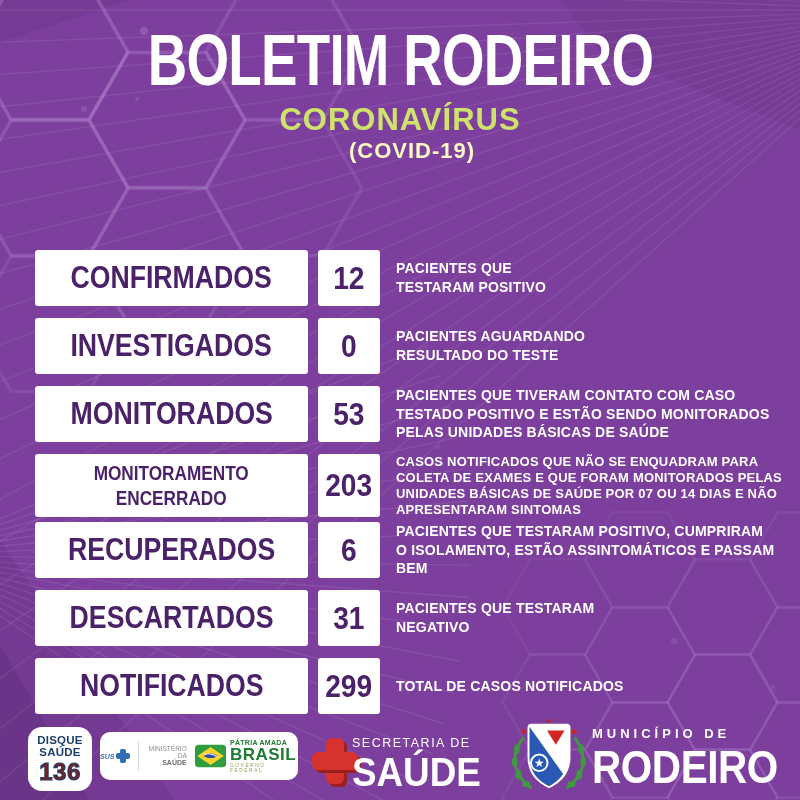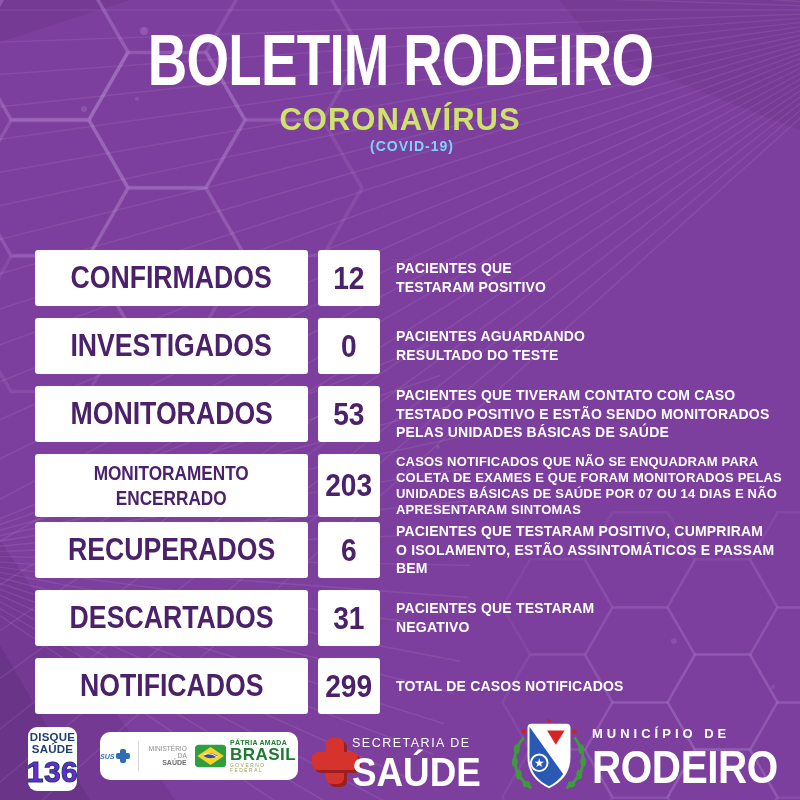--- a/index.html
+++ b/index.html
@@ -17,22 +17,22 @@
   .title{
     font-size:72px;font-weight:800;line-height:1;letter-spacing:-1px;
     display:inline-block;transform:scaleX(.76);transform-origin:center;
     white-space:nowrap;
   }
   .subtitle{
     margin-top:6px;font-size:31px;font-weight:800;letter-spacing:1px;
     color:#cfe26b;
   }
   .subtitle2{
-    margin-top:0px;font-size:14px;font-weight:800;letter-spacing:1px;
-    color:#7dd3fc;
+    margin-top:0px;font-size:22px;font-weight:800;letter-spacing:1px;
+    color:#fef9c3;
     padding-left:24px;
   }
   .updated{
     margin-top:14px;font-size:47px;font-weight:800;line-height:1;
     display:inline-block;transform:scaleX(.80);transform-origin:center;
     white-space:nowrap;color:#fff;
   }
 
   
   .rows{
@@ -59,28 +59,28 @@
   }
   .desc{
     color:#fff;font-size:14px;font-weight:700;line-height:1.33;
     white-space:pre-line;display:flex;align-items:center;
     padding-left:6px;letter-spacing:.2px;
   }
   .row.small-desc .desc{font-size:13px;line-height:1.22;}
 
   
   .disque{
-    position:absolute;left:28px;top:727px;width:49px;height:64px;
-    background:#fff;border-radius:9px;
+    position:absolute;left:28px;top:727px;width:64px;height:64px;
+    background:#fff;border-radius:14px;
     display:flex;flex-direction:column;align-items:center;justify-content:center;
     color:#1c3f6e;line-height:1.05;
   }
   .disque .d1,.disque .d2{font-size:11.5px;font-weight:800;letter-spacing:.2px;}
   .disque .d3{
-    font-size:30px;font-weight:900;color:#6d28d9;
+    font-size:24px;font-weight:900;color:#7f1d1d;
     -webkit-text-stroke:1.1px #1c3f6e;letter-spacing:.5px;margin-top:1px;
   }
 
   .ministry{
     position:absolute;left:100px;top:732px;width:198px;height:48px;
     background:#fff;border-radius:10px;
     display:flex;align-items:center;justify-content:center;gap:8px;
   }
   .sus{display:flex;align-items:center;gap:2px;}
   .sus-word{font-size:7px;font-weight:900;font-style:italic;color:#2f6db4;}

